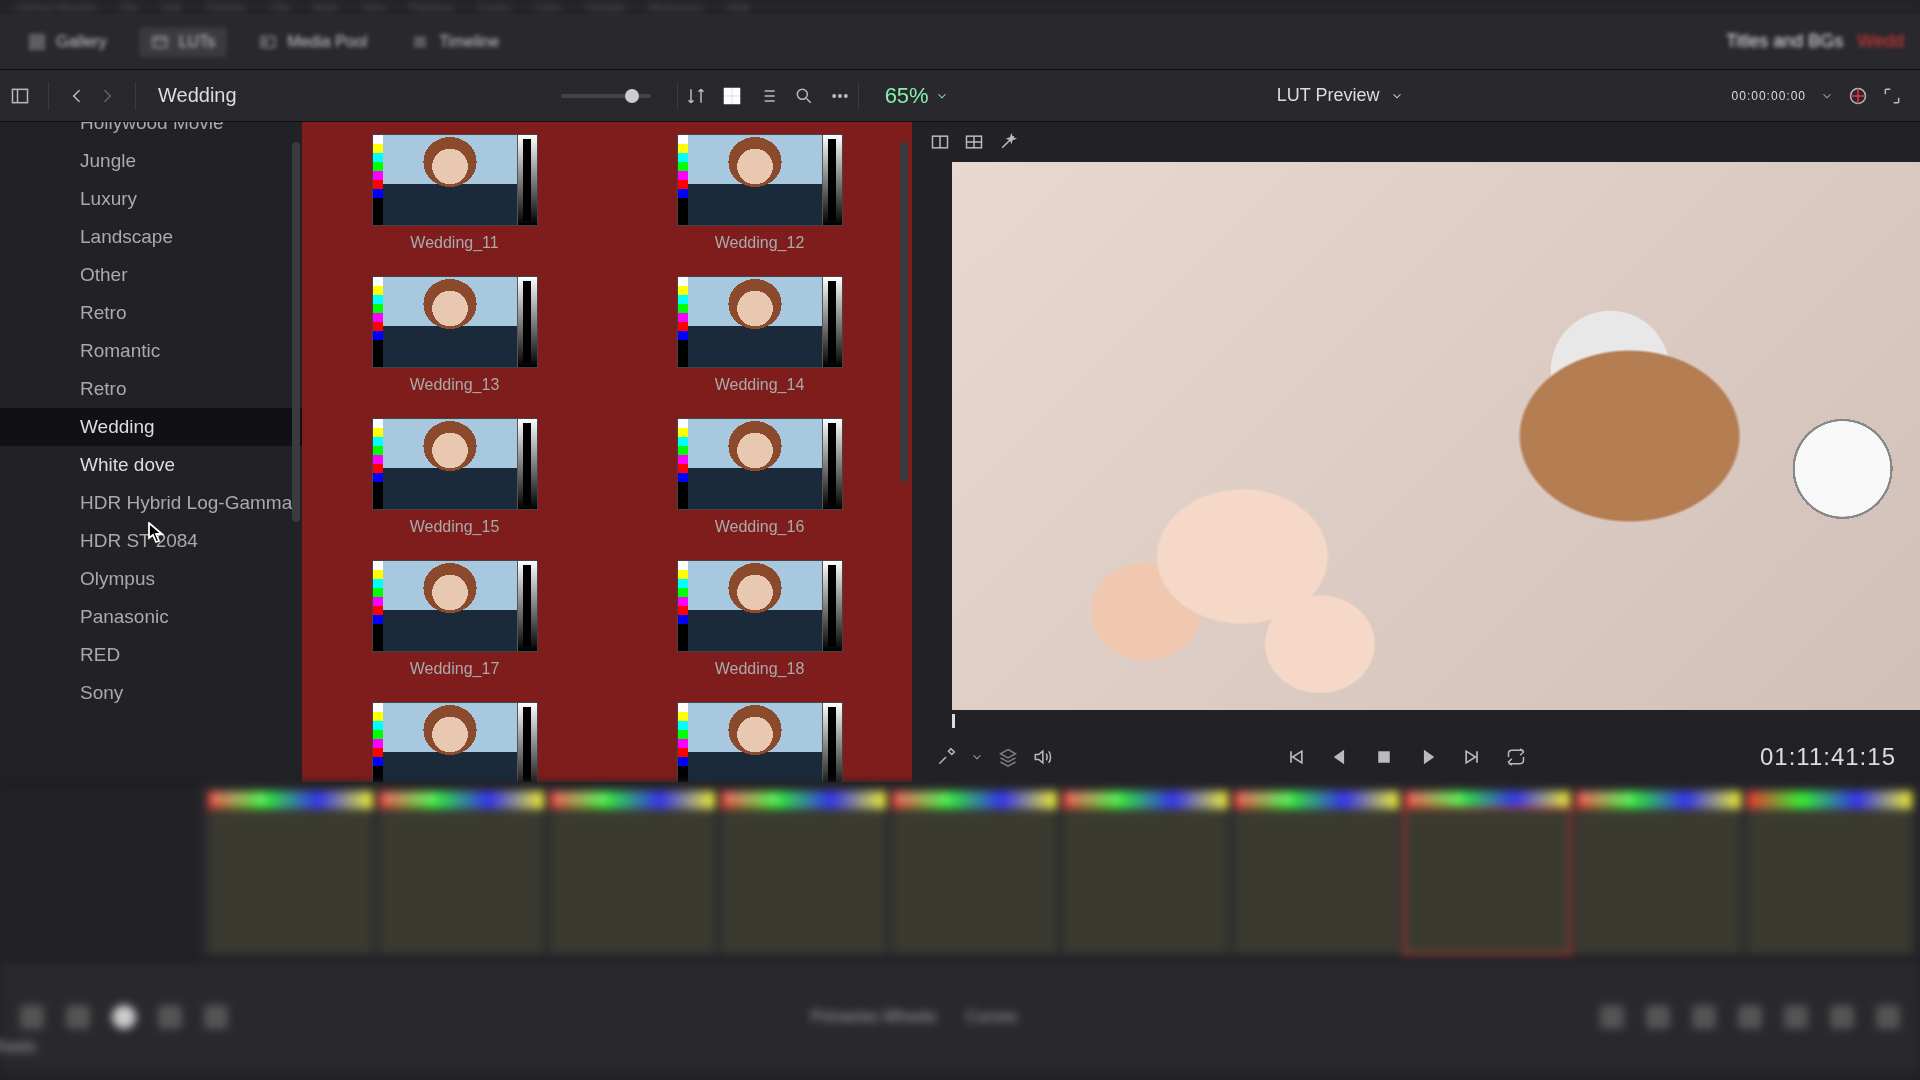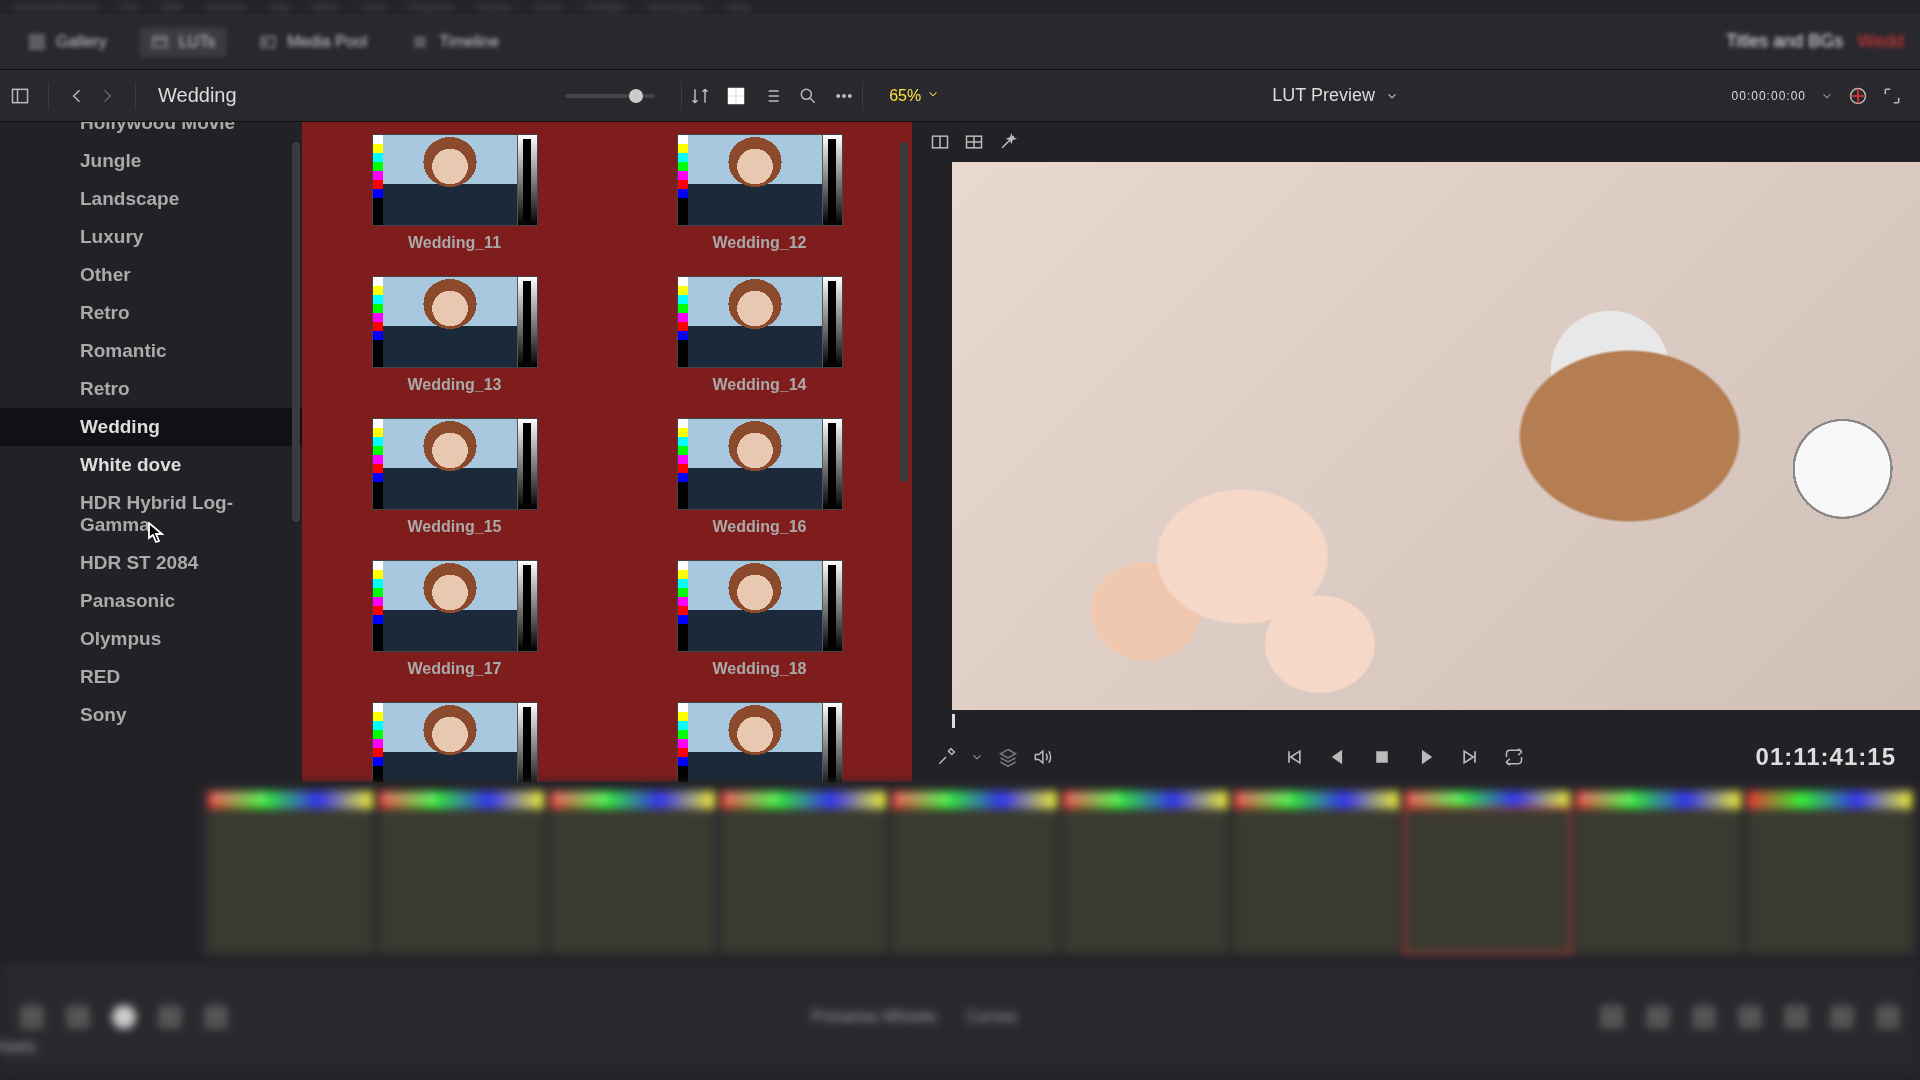--- a/index.html
+++ b/index.html
@@ -21,25 +21,25 @@
 .bb-sidebar-toggle { width: 40px; display: flex; justify-content: center; }
 .bb-nav { display: flex; gap: 10px; padding: 0 10px; }
 .bb-title { font-size: 20px; color: #ddd; padding: 0 14px; flex: 0 0 auto; }
 .bb-slider { width: 90px; height: 4px; background: #444; border-radius: 2px; margin: 0 18px; position: relative; }
 .bb-slider::after { content: ""; position: absolute; right: 12px; top: -5px; width: 14px; height: 14px; background: #ccc; border-radius: 50%; }
 .vsep { width: 1px; height: 28px; background: #3a3a3f; margin: 0 8px; }
 .bb-icons { display: flex; align-items: center; gap: 16px; }
 .icn { width: 20px; height: 20px; color: #bbb; cursor: pointer; }
 
 .viewer-bar-part { display: flex; align-items: center; gap: 14px; padding: 0 18px; }
-.zoom-label { font-size: 16px; color: #fde047; }
+.zoom-label { font-size: 22px; color: #86efac; }
 .lut-preview-dd { display: flex; align-items: center; gap: 10px; font-size: 18px; color: #ddd; }
 .tc { font-size: 12px; color: #ddd; letter-spacing: 1px; }
 
-.main-row { display: flex; height: 660px; font-weight: bold; }
+.main-row { display: flex; height: 660px; }
 .sidebar { width: 302px; background: #212126; overflow: hidden; position: relative; display: flex; flex-direction: column; }
 .sb-list { flex: 1; overflow: hidden; }
 .sb-item { padding: 8px 0 8px 80px; font-size: 19px; color: #aaa; cursor: pointer; }
 .sb-item.cut { margin-top: -18px; }
 .sb-item.active { background: #111115; color: #ddd; }
 .sb-item.bright { color: #ddd; }
 .sb-scrollbar { position: absolute; right: 2px; top: 20px; width: 8px; height: 380px; background: #3a3a40; border-radius: 4px; }
 
 .thumb-panel { width: 610px; background: #7f1d1d; padding: 12px 30px; overflow: hidden; position: relative; }
 .thumb-grid { display: grid; grid-template-columns: 1fr 1fr; gap: 24px 60px; }
@@ -222,32 +222,32 @@
         <path d="M4 4h6M4 4v6M20 20h-6M20 20v-6"></path>
       </svg>
   </div>
 </div>
 
 <div class="main-row">
   <div class="sidebar">
     <div class="sb-list" id="sb-list">
         <div class="sb-item cut">Hollywood Movie</div>
         <div class="sb-item">Jungle</div>
+        <div class="sb-item">Luxury</div>
         <div class="sb-item">Landscape</div>
-        <div class="sb-item">Luxury</div>
         <div class="sb-item">Other</div>
         <div class="sb-item">Retro</div>
         <div class="sb-item">Romantic</div>
         <div class="sb-item">Retro</div>
         <div class="sb-item active">Wedding</div>
         <div class="sb-item bright">White dove</div>
         <div class="sb-item">HDR Hybrid Log-Gamma</div>
         <div class="sb-item">HDR ST 2084</div>
+        <div class="sb-item">Olympus</div>
         <div class="sb-item">Panasonic</div>
-        <div class="sb-item">Olympus</div>
         <div class="sb-item">RED</div>
         <div class="sb-item">Sony</div>
       </div>
     <div class="sb-scrollbar"></div>
     <svg class="cursor-ptr" style="left:148px;top:400px" viewBox="0 0 16 22">
         <path d="M1 1l0 15 4-3 3 7 3-1-3-7 6 0z" fill="#000" stroke="#fff"></path>
       </svg>
   </div>
 
   <div class="thumb-panel">

